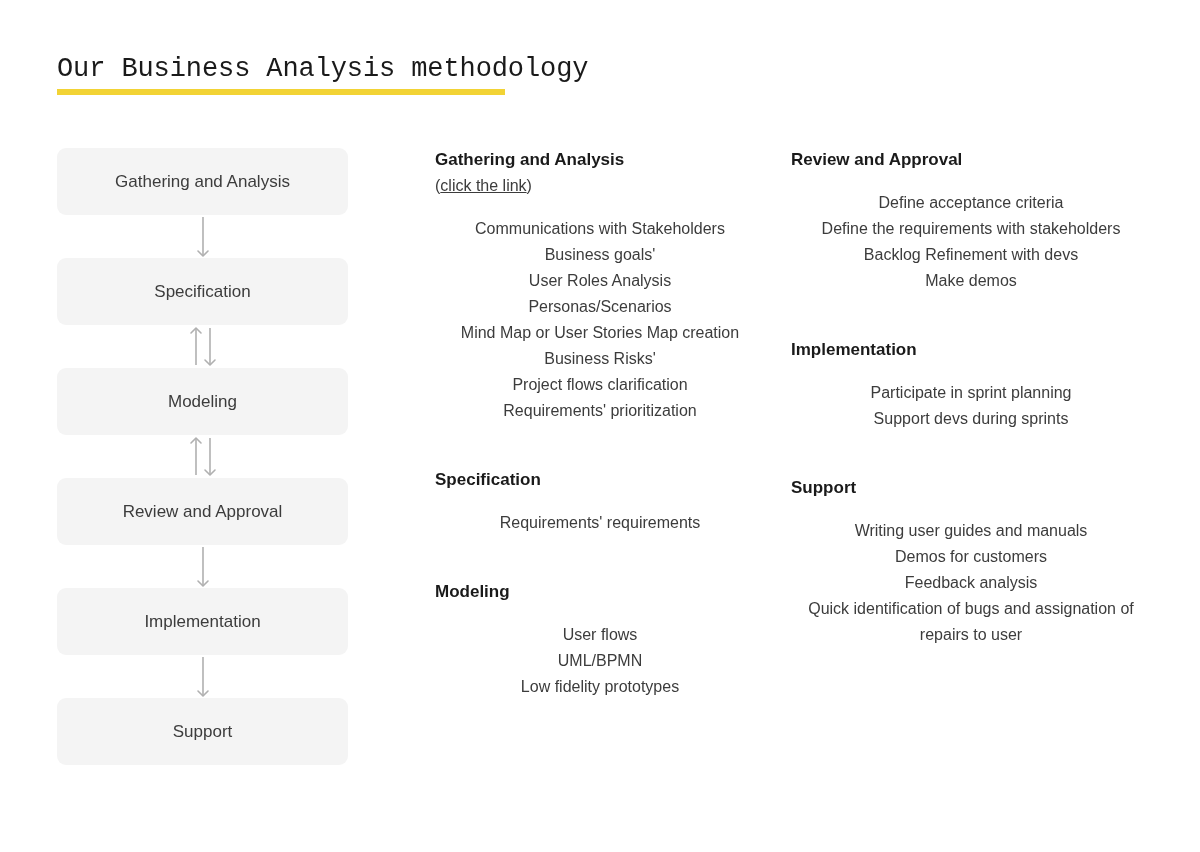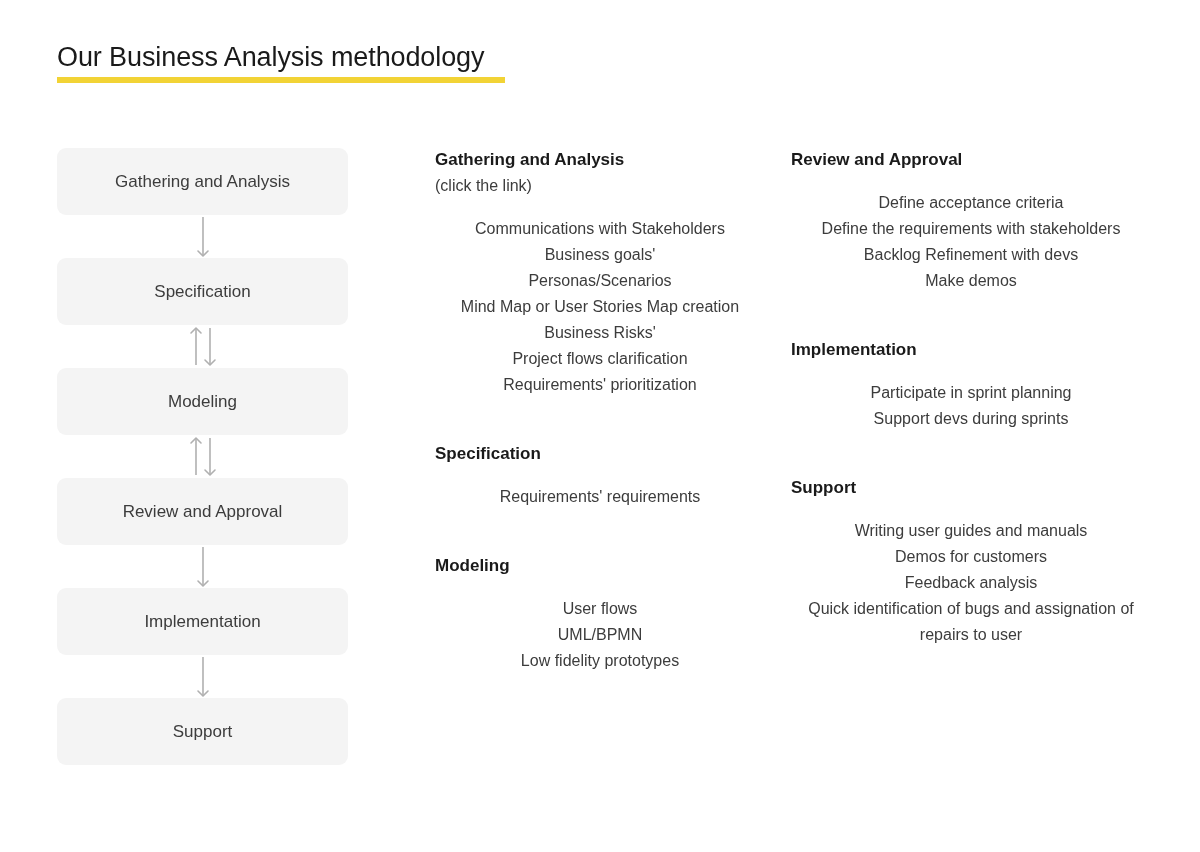--- a/index.html
+++ b/index.html
@@ -11,21 +11,22 @@
     font-family: "Liberation Sans", sans-serif;
     color: #3c3c3c;
     overflow: hidden;
     position: relative;
   }
 
   
   .page-title-wrap {
     position: absolute;
     left: 57px;
-    top: 40px;
+    top: 52px;
+    font-family: Liberation Mono, monospace;
   }
   .page-title {
     font-size: 27px;
     font-weight: 400;
     color: #1a1a1a;
     letter-spacing: -0.1px;
     line-height: 34px;
     white-space: nowrap;
   }
   .title-underline {
@@ -82,20 +83,21 @@
     line-height: 24px;
     margin: 0;
   }
   .sec-sub {
     font-size: 16px;
     color: #3c3c3c;
     line-height: 24px;
     margin: 2px 0 0 0;
   }
   .sec-sub .lnk {
+    text-decoration: underline;
     color: #3c3c3c;
     cursor: pointer;
   }
   .sec-list {
     list-style: none;
     margin: 18px 0 0 0;
     padding: 0;
   }
   .sec-list li {
     font-size: 16px;
@@ -169,20 +171,21 @@
     </div>
   </div>
 
 <div class="col col-mid">
     <div class="section">
       <div class="sec-title">Gathering and Analysis</div>
       <div class="sec-sub"><span>(</span><span class="lnk">click the link</span><span>)</span></div>
       <ul class="sec-list">
         <li>Communications with Stakeholders</li>
         <li>Business goals'</li>
+        <li>User Roles Analysis</li>
         <li>Personas/Scenarios</li>
         <li>Mind Map or User Stories Map creation</li>
         <li>Business Risks'</li>
         <li>Project flows clarification</li>
         <li>Requirements' prioritization</li>
       </ul>
     </div>
     <div class="section">
       <div class="sec-title">Specification</div>
       <ul class="sec-list">

